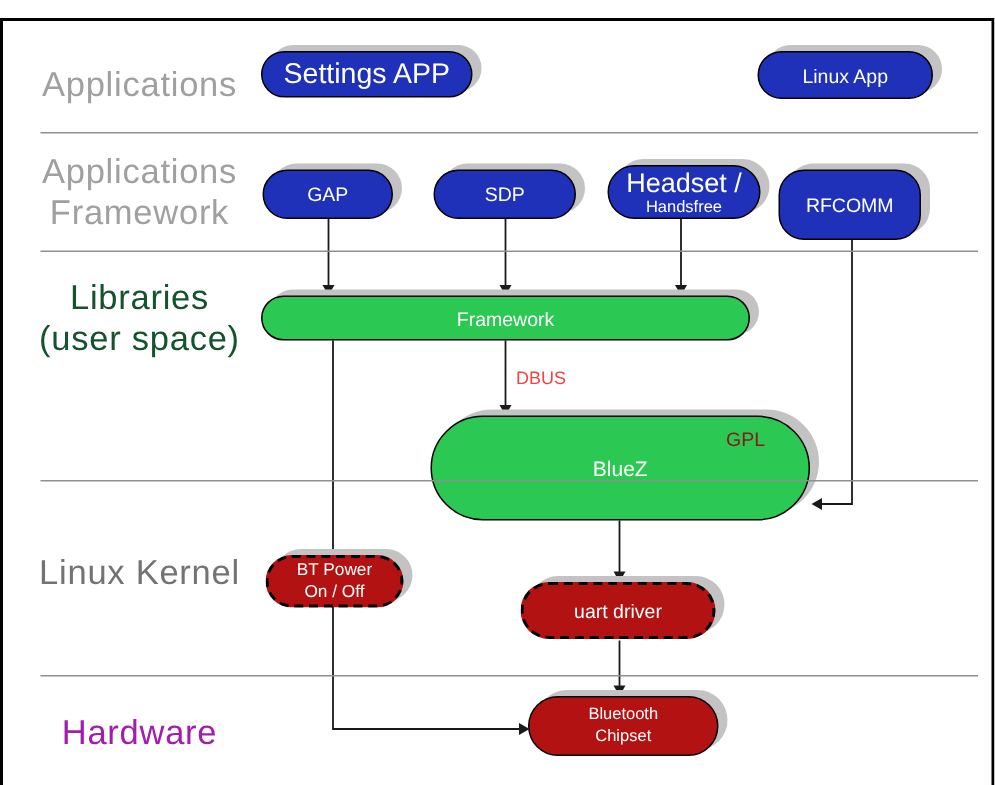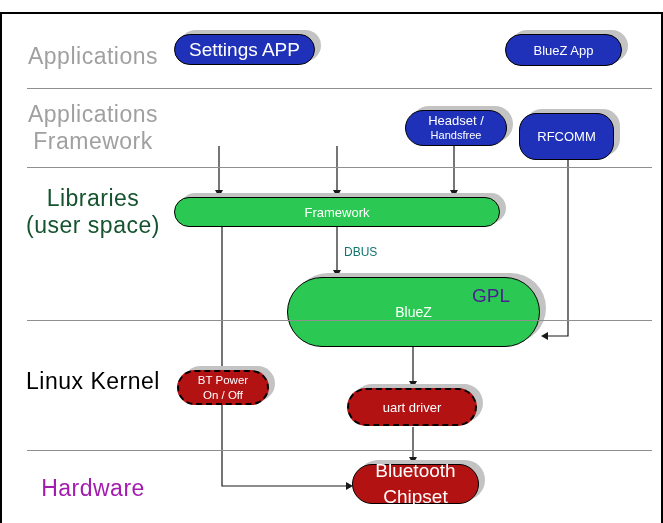--- a/index.html
+++ b/index.html
@@ -64,42 +64,42 @@
     box-sizing: border-box;
     white-space: pre-line;
   }
   .pill.dashed { border: 2px dashed #000; }
 
   #pill-settings-app { left: 172px; top: 20px;  width: 141px; height: 31px; border-radius: 17px; font-size: 19px; }
   #pill-phone-app    { left: 503px; top: 20px;  width: 117px; height: 32px; border-radius: 17px; font-size: 13px; }
   #pill-gap          { left: 173px; top: 99px;  width: 87px;  height: 33px; border-radius: 17px; font-size: 13px; }
   #pill-sdp          { left: 287px; top: 99px;  width: 95px;  height: 33px; border-radius: 17px; font-size: 13px; }
   #pill-headset      { left: 403px; top: 96px;  width: 102px; height: 36px; border-radius: 18px; }
-  #pill-headset .line1 { font-size: 13px; line-height: 1.15; }
+  #pill-headset .line1 { font-size: 18px; line-height: 1.15; }
   #pill-headset .line2 { font-size: 11px;   line-height: 1.1; }
   #pill-rfcomm       { left: 517px; top: 99px;  width: 95px;  height: 47px; border-radius: 17px; font-size: 13px; }
   #pill-framework    { left: 172px; top: 183px; width: 326px; height: 30px; border-radius: 15px; font-size: 13px; }
   #pill-bluez        { left: 285px; top: 263px; width: 253px; height: 70px; border-radius: 35px; font-size: 14px; }
   #pill-btpower      { left: 175px; top: 356px; width: 92px;  height: 35px; border-radius: 18px; font-size: 11.5px; line-height: 1.3; }
   #pill-uart         { left: 345px; top: 374px; width: 130px; height: 38px; border-radius: 19px; font-size: 13px; }
-  #pill-chipset      { left: 350px; top: 450px; width: 127px; height: 40px; border-radius: 20px; font-size: 19px; line-height: 1.35; }
+  #pill-chipset      { left: 350px; top: 450px; width: 127px; height: 40px; border-radius: 20px; font-size: 11px; line-height: 1.35; }
 
   .badge-gpl {
     position: absolute;
     top: 7px;
     right: 29px;
-    color: #4c1d95;
-    font-size: 19px;
+    color: #7f1d1d;
+    font-size: 13px;
     white-space: nowrap;
   }
   .edge-label {
     position: absolute;
     left: 342px;
     top: 231px;
-    color: #0f766e;
+    color: #ef4444;
     font-size: 12px;
     z-index: 2;
     text-align: right;
   }
   .conn { stroke: #1a1a1a; stroke-width: 1.2; fill: none; }
   .arrowhead { fill: #1a1a1a; stroke: none; }
 </style>
 </head>
 <body>
 
@@ -135,28 +135,30 @@
   <div class="divider" id="divider-1"></div>
   <div class="divider" id="divider-2"></div>
   <div class="divider" id="divider-3"></div>
   <div class="divider" id="divider-4"></div>
 
   <div class="layer-label" id="label-applications" style="color: rgb(160, 160, 160);">Applications</div>
   <div class="layer-label" id="label-appframework" style="color: rgb(160, 160, 160);">Applications
 Framework</div>
   <div class="layer-label" id="label-libraries" style="color: #14532d;">Libraries
 (user space)</div>
-  <div class="layer-label" id="label-kernel" style="color: #000000;">Linux Kernel</div>
+  <div class="layer-label" id="label-kernel" style="color: #737373;">Linux Kernel</div>
   <div class="layer-label" id="label-hardware" style="color: #a21caf;">Hardware</div>
 
   <div class="pill" id="pill-settings-app" style="background: rgb(30, 49, 184);">Settings APP</div>
 
-  <div class="pill" id="pill-phone-app" style="background: rgb(30, 49, 184);">BlueZ App</div>
+  <div class="pill" id="pill-phone-app" style="background: rgb(30, 49, 184);">Linux App</div>
 
+  <div class="pill" id="pill-gap" style="background: rgb(30, 49, 184);">GAP</div>
 
+  <div class="pill" id="pill-sdp" style="background: rgb(30, 49, 184);">SDP</div>
 
   <div class="pill" id="pill-headset" style="background: rgb(30, 49, 184);">
     <span class="line1">Headset /</span>
     <span class="line2">Handsfree</span>
   </div>
 
   <div class="pill" id="pill-rfcomm" style="background: rgb(30, 49, 184);">RFCOMM</div>
 
   <div class="pill" id="pill-framework" style="background: rgb(43, 201, 83);">Framework</div>
 

